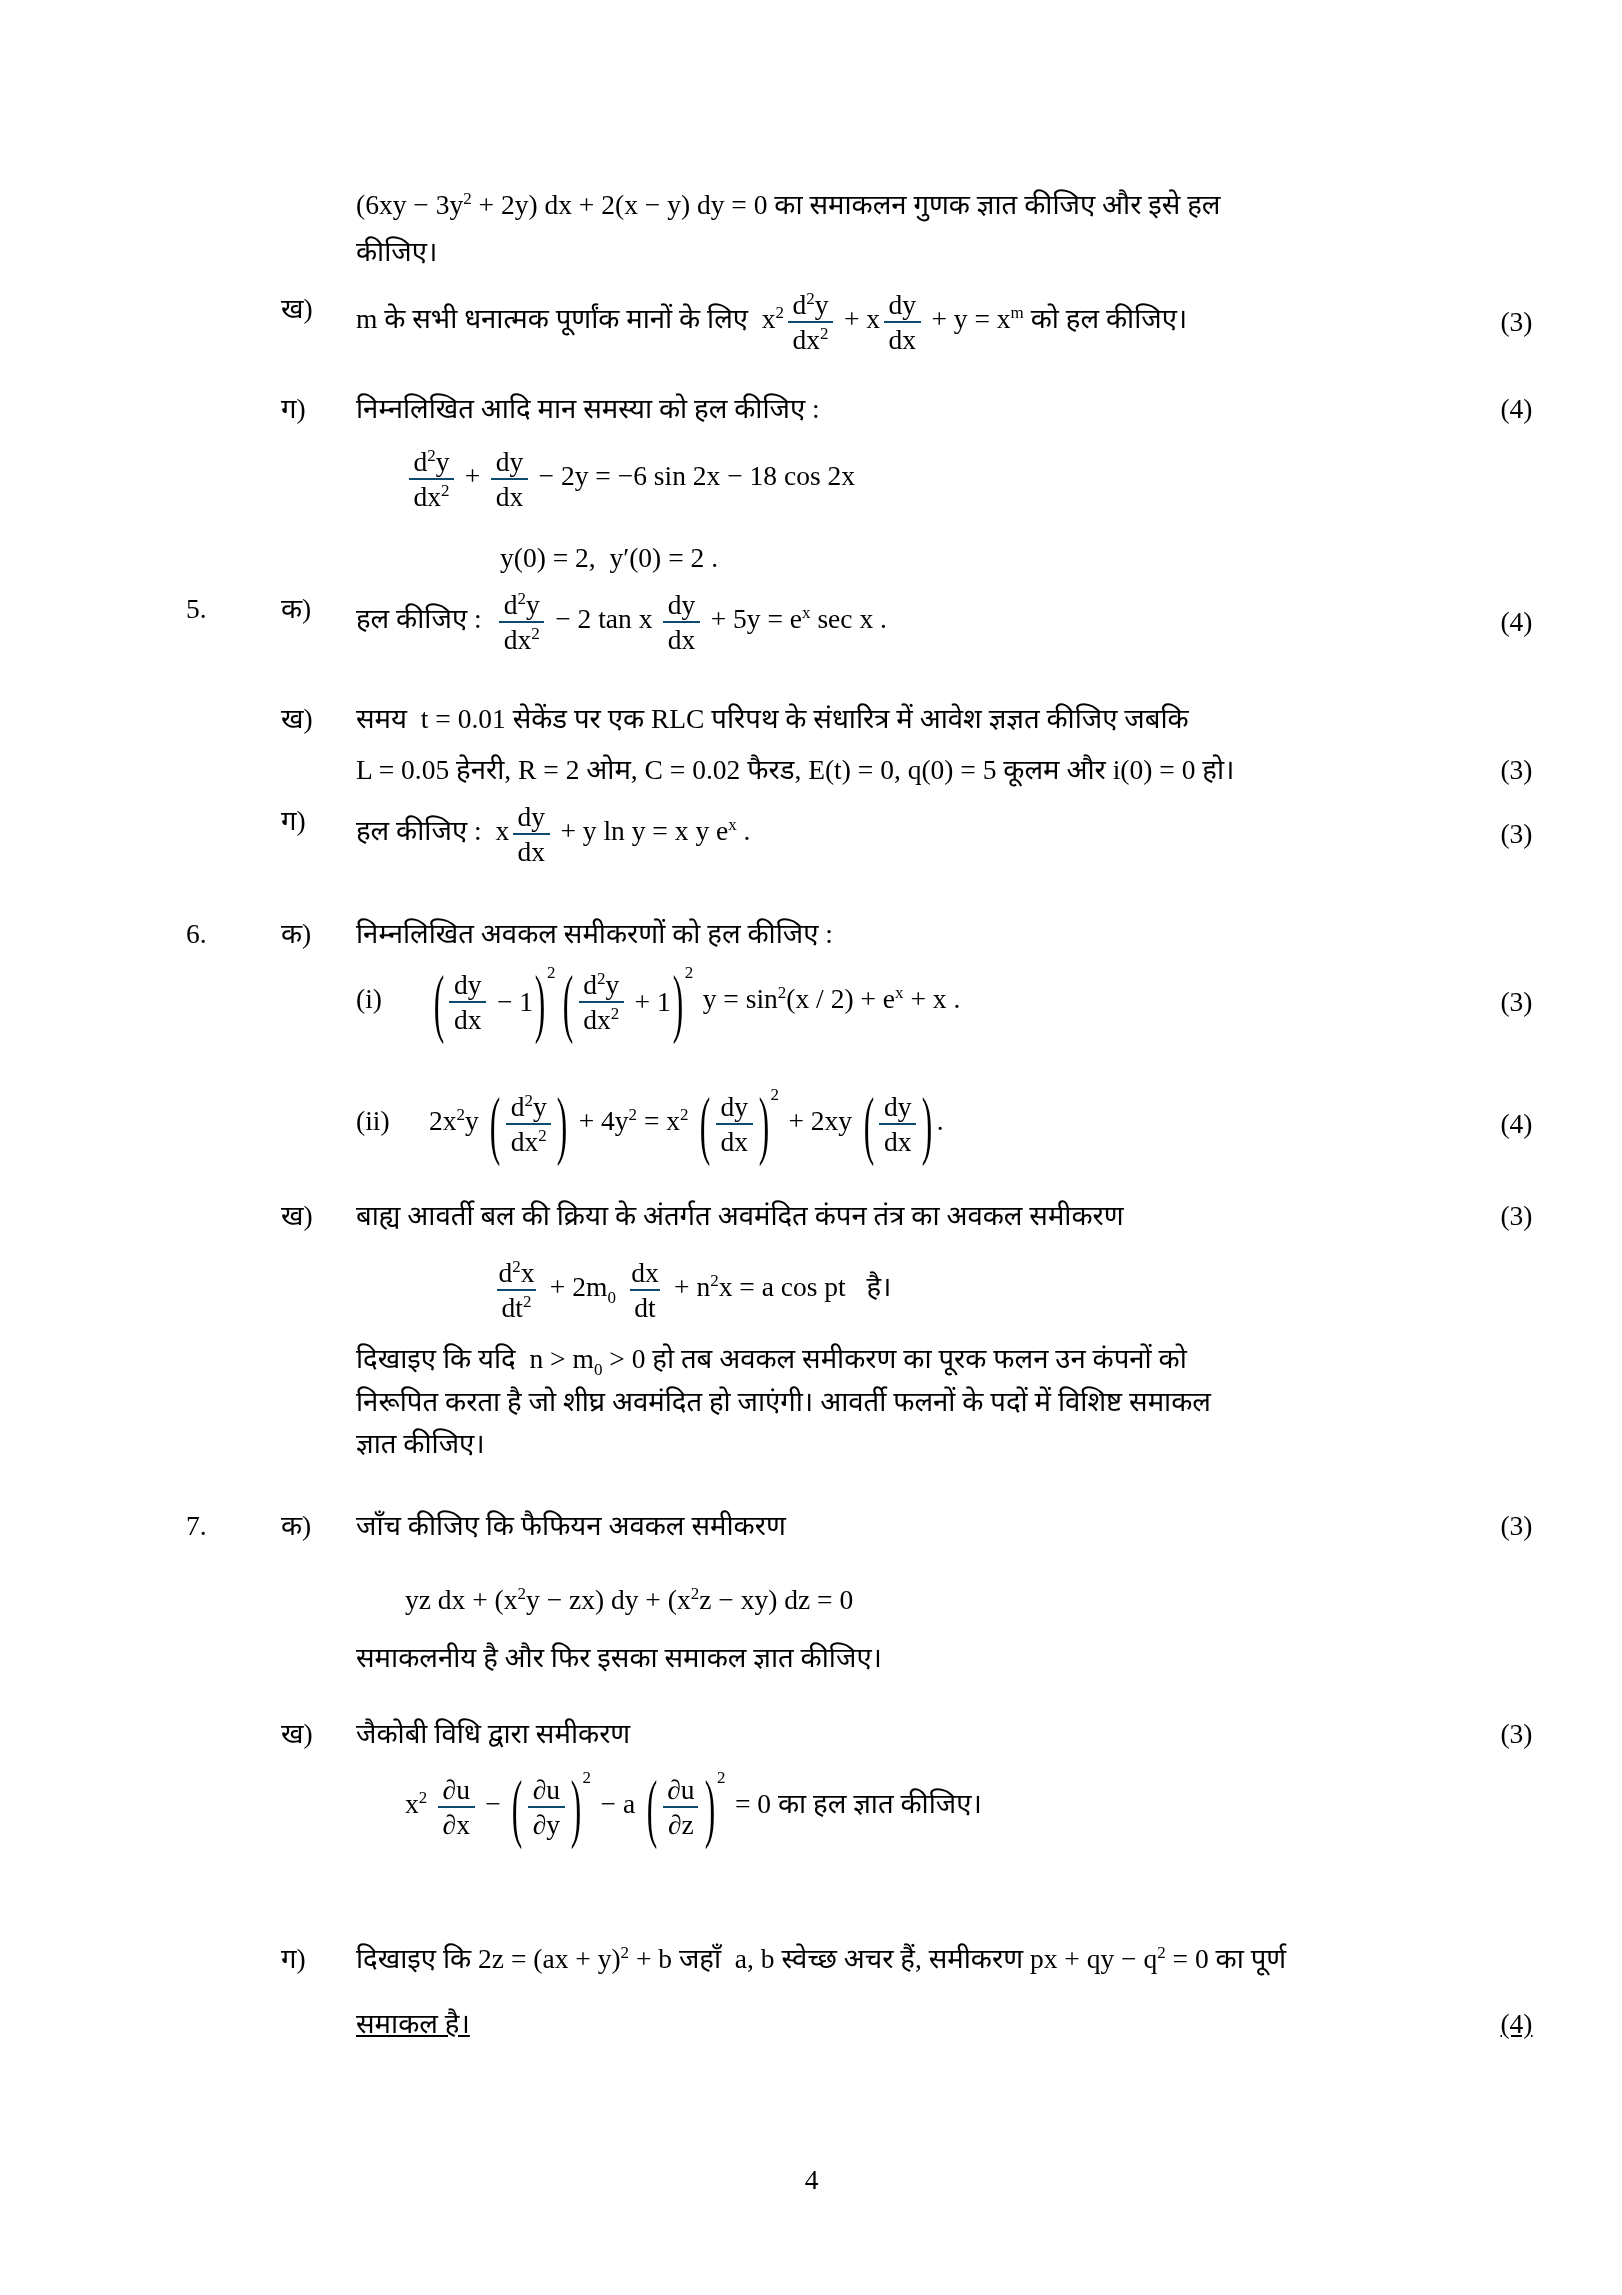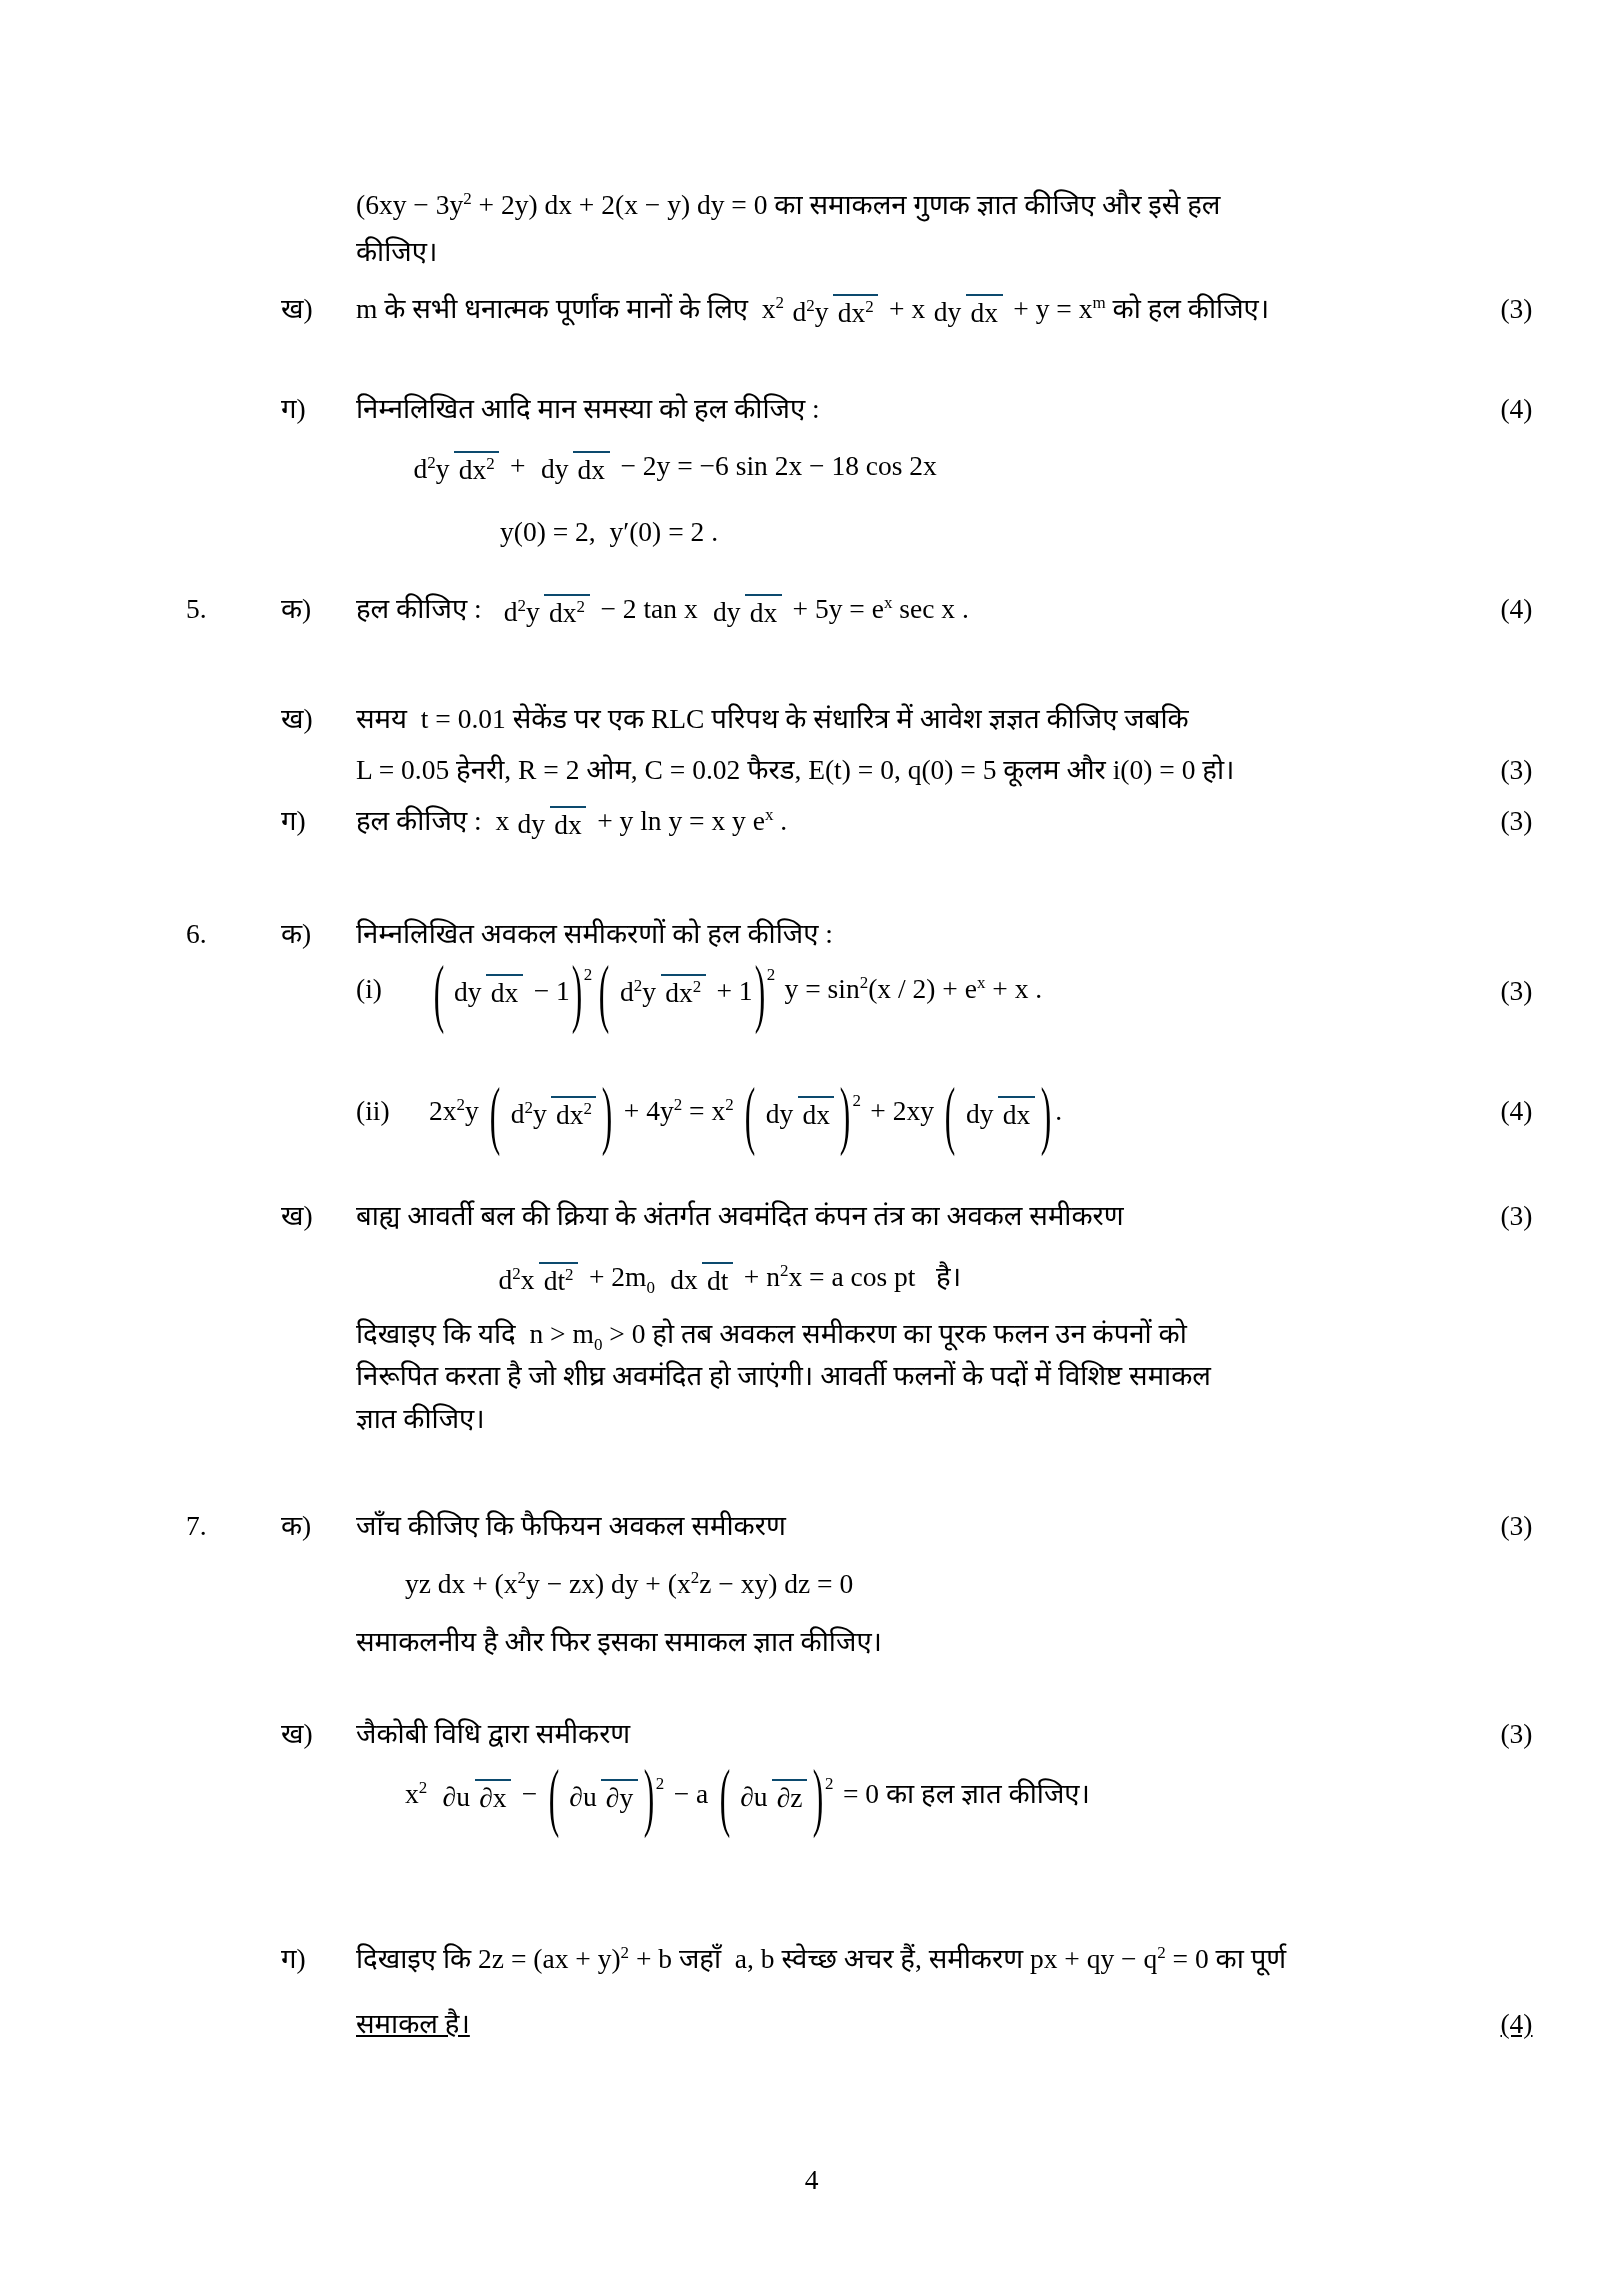--- a/index.html
+++ b/index.html
@@ -28,21 +28,21 @@
   .cmarks{flex:0 0 69px;width:69px;text-align:center;}
   .sublabel{display:inline-block;width:73px;}
   .i75{padding-left:49px;}
   .i205{padding-left:134px;}
   .i220{padding-left:144px;}
   
   .mt,.hi{white-space:pre;}
   sup.msup{font-size:17px;line-height:0;}
   sub.msub{font-size:17px;line-height:0;}
   .frac{
-    display:inline-flex;flex-direction:row;align-items:center;
+    display:inline-flex;flex-direction:column;align-items:center;
     vertical-align:middle;margin:0 3.9px;line-height:1.2;text-align:center;
   }
   .frac .num,.frac .den{display:block;padding:0 4.6px;}
   .frac .den{border-top:2px solid #0c4a6e;}
   .pgroup{display:inline-flex;align-items:center;vertical-align:middle;margin:0 2.6px;}
   .pinner{display:inline-flex;align-items:center;white-space:pre;}
   .paren{
     display:inline-block;font-size:30px;line-height:1;
     transform:scaleY(2.55) scaleX(1.05);
     padding:0 2px;
@@ -52,21 +52,21 @@
   .b0{top:184px;}  .b1{top:288px;}  .b2{top:388px;}  .b3{top:588px;}
   .b4{top:698px;} .b5{top:800px;} .b6{top:913px;} .b7{top:968px;}
   .b8{top:1090px;} .b9{top:1195px;} .b10{top:1505px;}.b11{top:1713px;}
   .b12{top:1938px;}
   .b0 .lineRow:nth-child(2){margin-top:3.9px;}
   .b2 .lineRow:nth-child(2){margin-top:14.4px;}
   .b2 .lineRow:nth-child(3){margin-top:23.6px;}
   .b4 .lineRow:nth-child(2){margin-top:7.9px;}
   .b9 .lineRow:nth-child(2){margin-top:18.3px;}
   .b9 .lineRow:nth-child(3){margin-top:14px;}
-  .b10 .lineRow:nth-child(2){margin-top:15px;justify-content:flex-end;}
+  .b10 .lineRow:nth-child(2){margin-top:31px;justify-content:flex-end;}
   .b10 .lineRow:nth-child(3){margin-top:15.7px;}
   .b11 .lineRow:nth-child(2){margin-top:17px;}
   .b12 .lineRow:nth-child(2){margin-top:22px;text-decoration:underline;}
   .footer{
     position:absolute;top:2159px;left:0;width:100%;
     text-align:center;font-size:27.5px;line-height:1.55;
   }
 </style>
 </head>
 <body>

